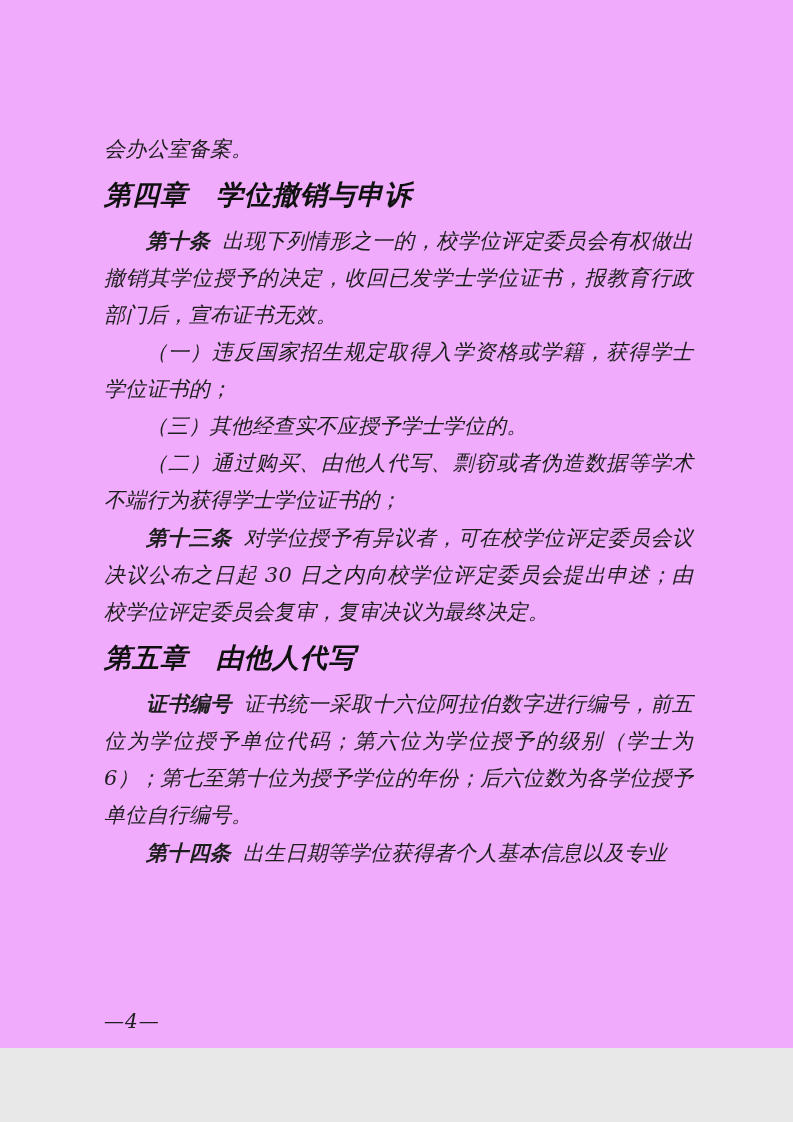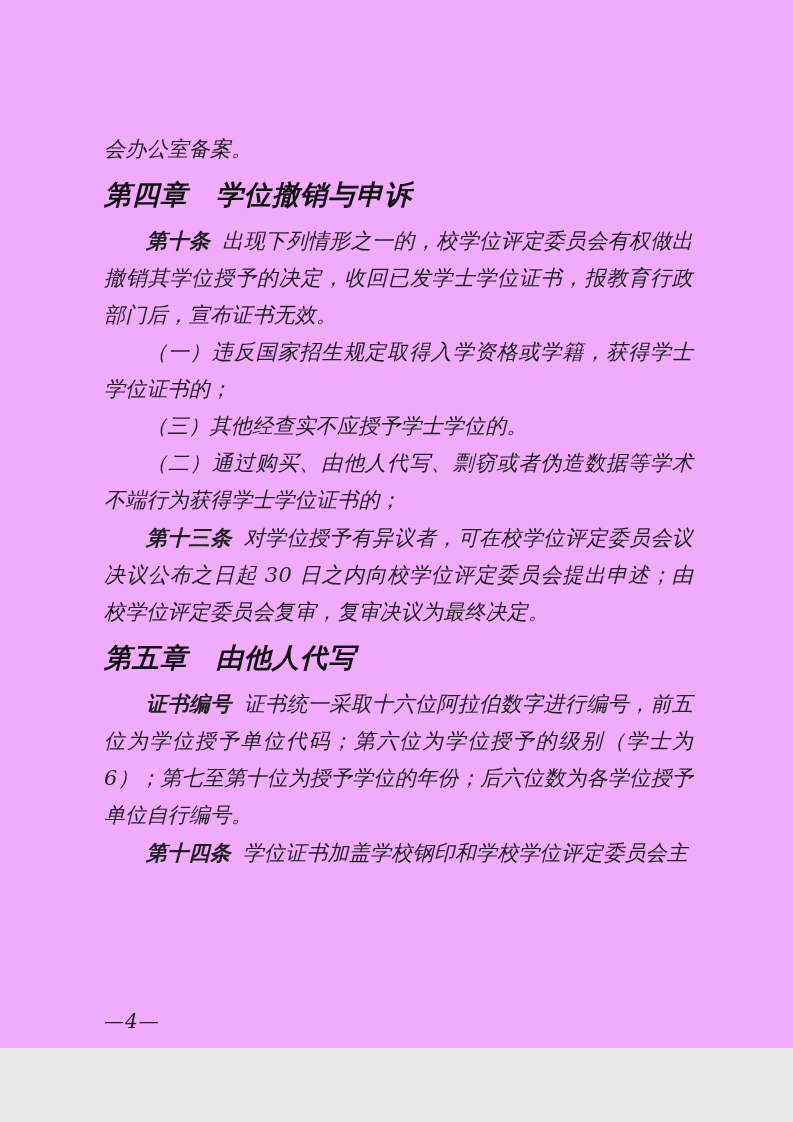--- a/index.html
+++ b/index.html
@@ -77,18 +77,18 @@
 
     <p class="para indent">（二）通过购买、由他人代写、剽窃或者伪造数据等学术不端行为获得学士学位证书的；</p>
 
     <p class="para indent"><span class="article-label">第十三条</span><span>对学位授予有异议者，可在校学位评定委员会议决议公布之日起 30 日之内向校学位评定委员会提出申述；由校学位评定委员会复审，复审决议为最终决定。</span></p>
 
     <h2 class="chapter-heading">第五章　由他人代写</h2>
 
 
     <p class="para indent"><span class="article-label">证书编号</span><span>证书统一采取十六位阿拉伯数字进行编号，前五位为学位授予单位代码；第六位为学位授予的级别（学士为 6）；第七至第十位为授予学位的年份；后六位数为各学位授予单位自行编号。</span></p>
 
-    <p class="para indent"><span class="article-label">第十四条</span><span>学位证书加盖学校钢印和学校学位评定委员会主</span></p>
+    <p class="para indent"><span class="article-label">第十四条</span><span>出生日期等学位获得者个人基本信息以及专业</span></p>
 
   </div>
 
   <div class="page-number">—4—</div>
 </div>
 
 </body></html>

